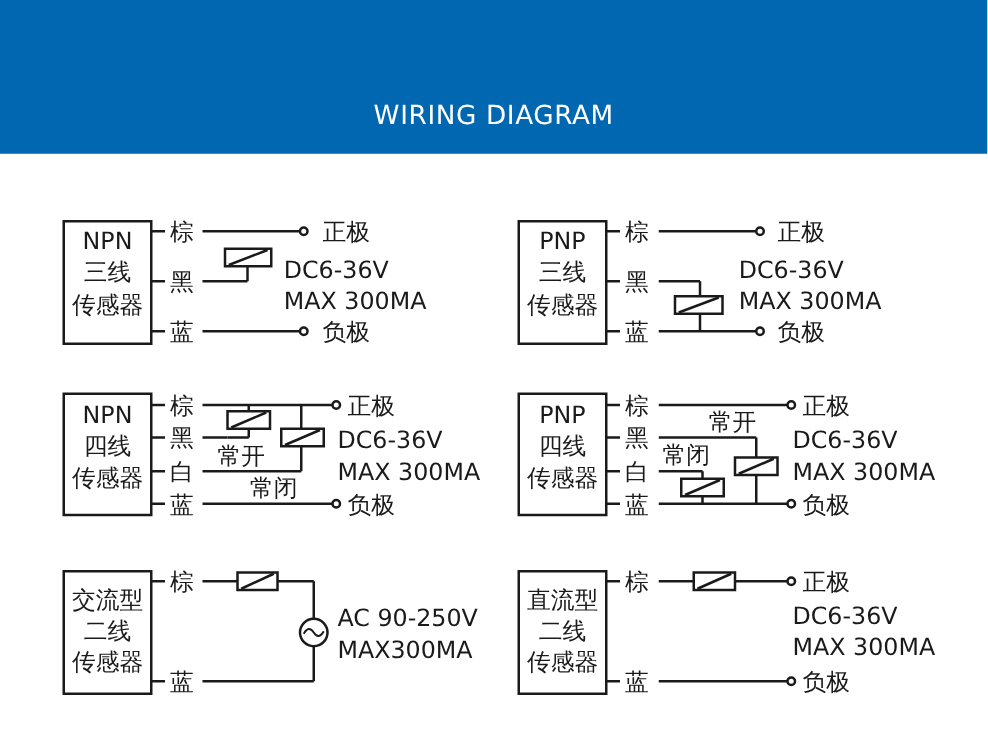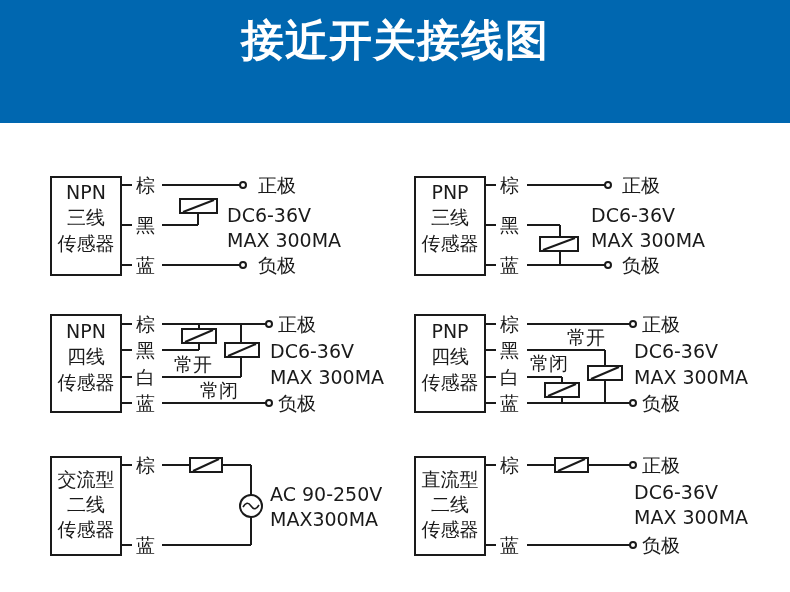--- a/index.html
+++ b/index.html
@@ -13,21 +13,21 @@
   svg.diagram { position: absolute; left: 0; top: 123px; }
   svg text { font-family: "DejaVu Sans", "Liberation Sans", sans-serif; fill: #1a1a1a; }
   .lbl { font-size: 19px; }
   .spec { font-size: 19px; }
   .box-text { font-size: 19px; }
 </style>
 </head>
 <body>
 
 <div class="header">
-  <div class="title">接近开关接线图</div>
+  <div class="subtitle">WIRING DIAGRAM</div>
 </div>
 
 <svg class="diagram" width="790" height="469" viewBox="0 123 790 469" xmlns="http://www.w3.org/2000/svg">
   <g stroke="#1a1a1a" stroke-width="2" fill="none">
 
     <g>
       <rect x="51" y="177" width="70" height="98"></rect>
       <line x1="121" y1="185" x2="132" y2="185"></line>
       <line x1="121" y1="225" x2="132" y2="225"></line>
       <line x1="121" y1="265" x2="132" y2="265"></line>

